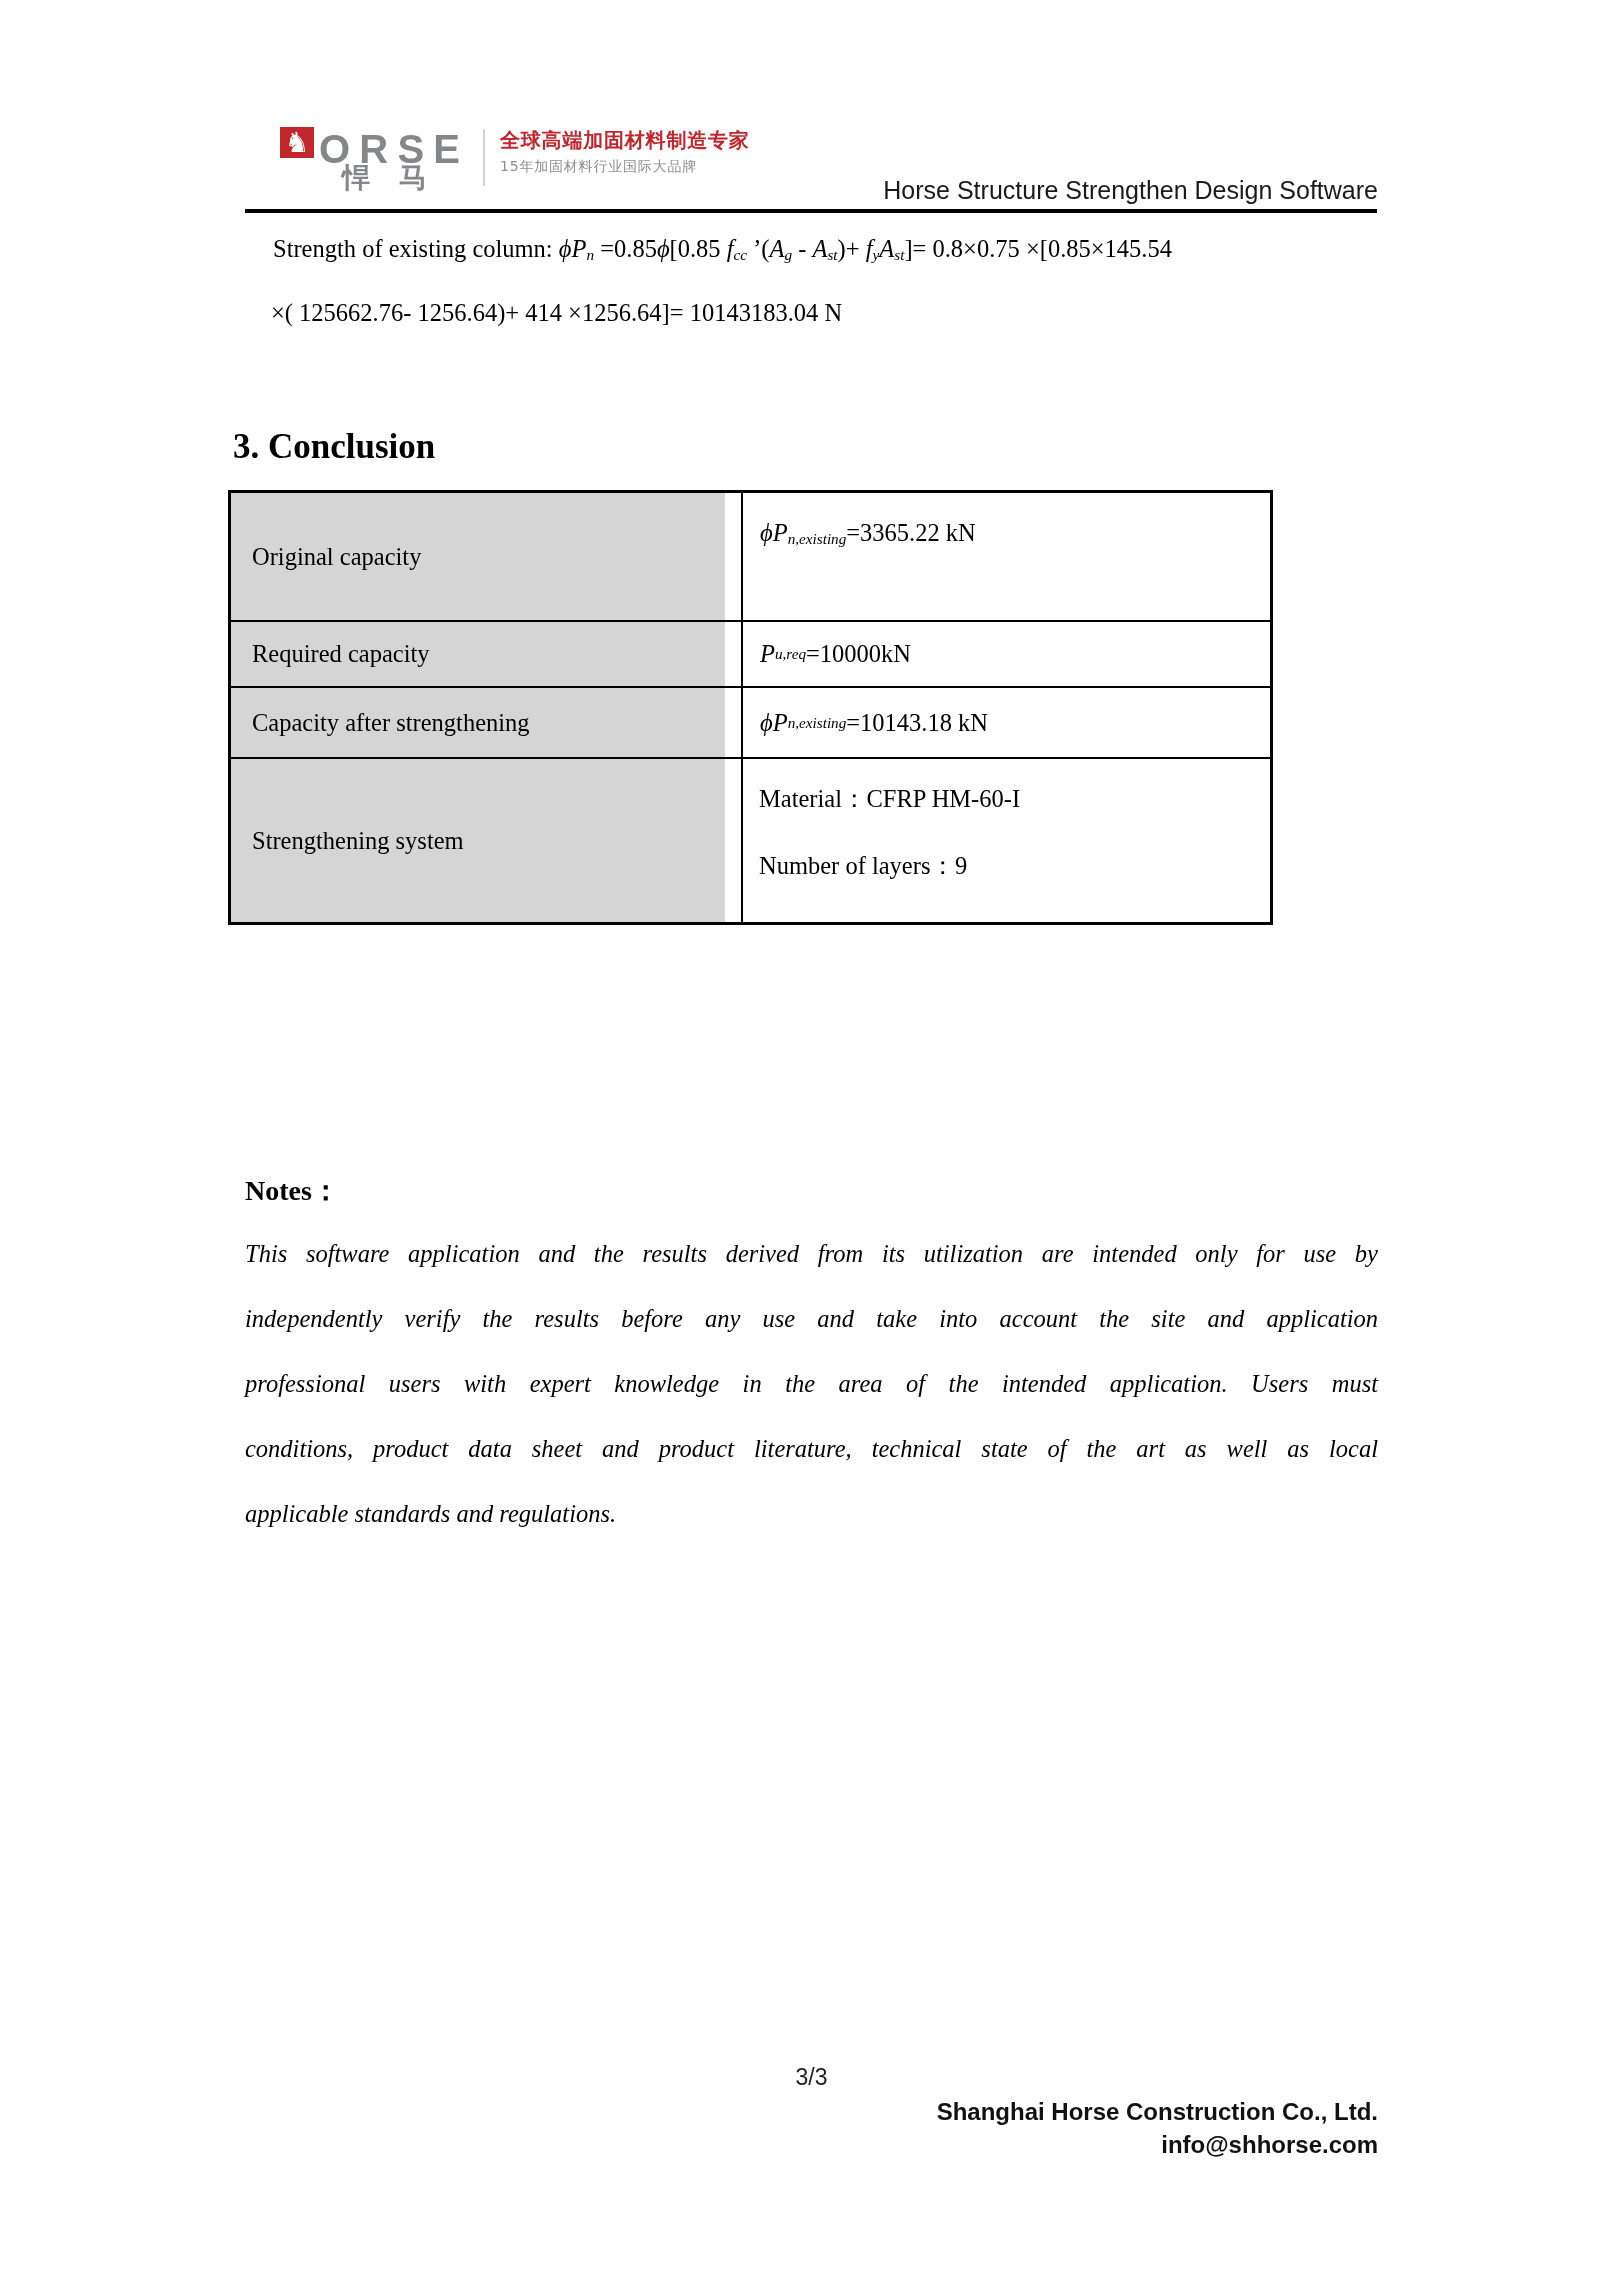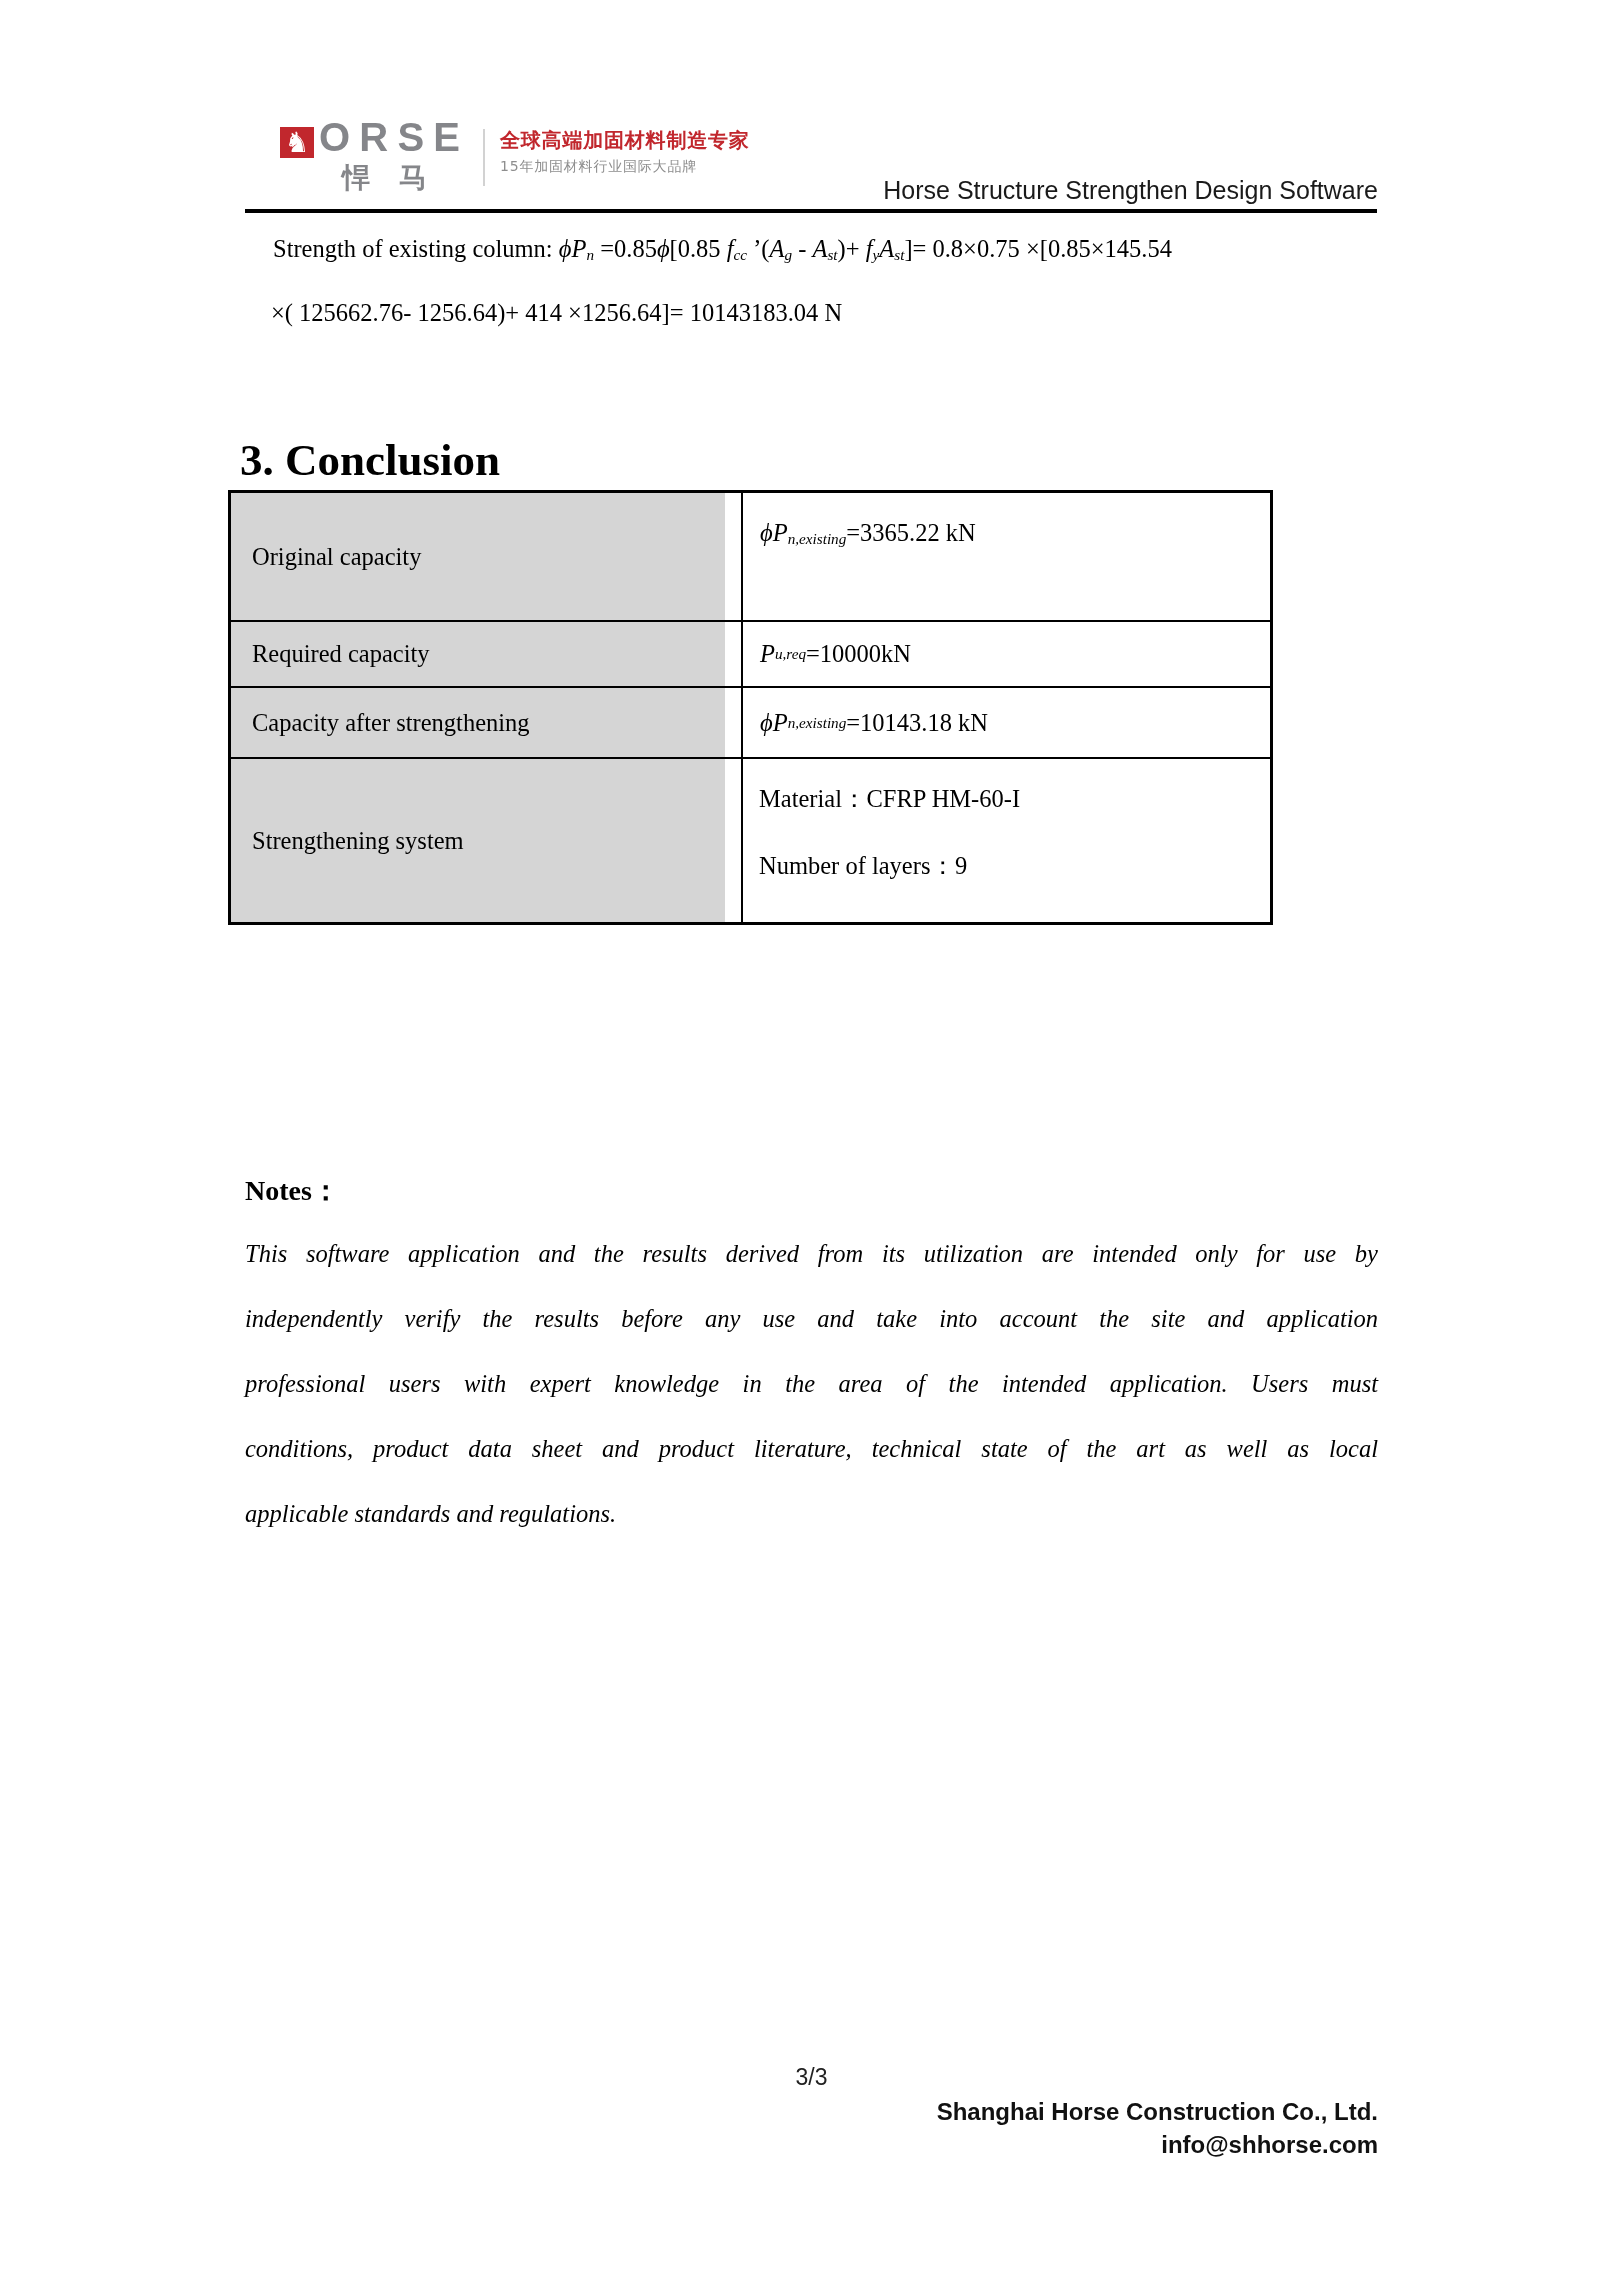--- a/index.html
+++ b/index.html
@@ -15,21 +15,21 @@
     margin:0 auto;
   }
   
   .logo-tile{
     position:absolute;left:280px;top:127px;width:34px;height:31px;
     background:#c1272d;color:#fff;
     display:flex;align-items:center;justify-content:center;
     font-family:"DejaVu Sans",sans-serif;font-size:28px;line-height:1;
   }
   .logo-word{
-    position:absolute;left:319px;top:120px;
+    position:absolute;left:319px;top:132px;
     font-family:"Liberation Sans",sans-serif;font-weight:900;
     font-size:40px;line-height:34px;letter-spacing:9.2px;color:#85868a;
   }
   .logo-cn{
     position:absolute;left:342px;top:159px;
     font-family:"DejaVu Sans",sans-serif;font-weight:bold;
     font-size:28px;letter-spacing:29px;color:#85868a;
   }
   .logo-divider{position:absolute;left:483px;top:129px;width:1.5px;height:57px;background:#d2d2d2;}
   .tagline{
@@ -49,22 +49,22 @@
   }
   .header-rule{position:absolute;left:245px;top:209px;width:1132px;height:3.8px;background:#000;}
   
   .formula{position:absolute;left:273px;margin:0;font-size:24.5px;white-space:nowrap;}
   .formula.l1{top:235px;}
   .formula.l2{top:299px;left:271px;}
   .it{font-style:italic;}
   .sb{font-size:0.62em;vertical-align:-0.22em;}
   
   .section-heading{
-    position:absolute;left:228px;top:422px;margin:12px;
-    font-size:45px;font-weight:bold;
+    position:absolute;left:228px;top:422px;margin:5px;
+    font-size:35px;font-weight:bold;
   }
   
   .ctable{
     position:absolute;left:228px;top:490px;width:1045px;
     border:3.1px solid #000;box-sizing:border-box;
     font-size:24.5px;background:#fff;
   }
   .trow{display:flex;border-top:2.3px solid #000;}
   .trow:first-child{border-top:none;}
   .r1{height:127px;}

